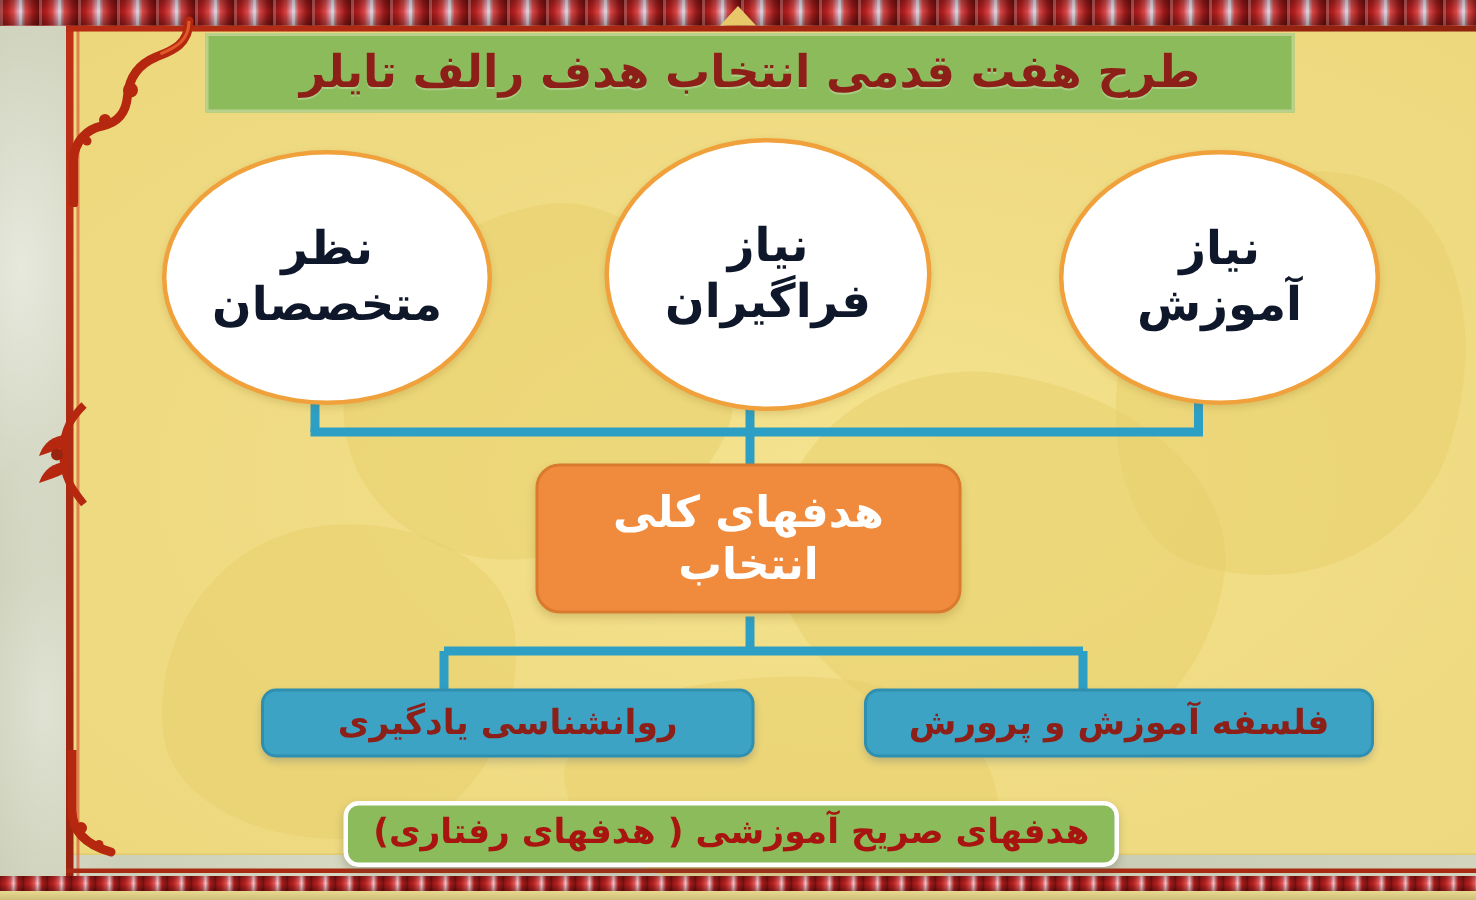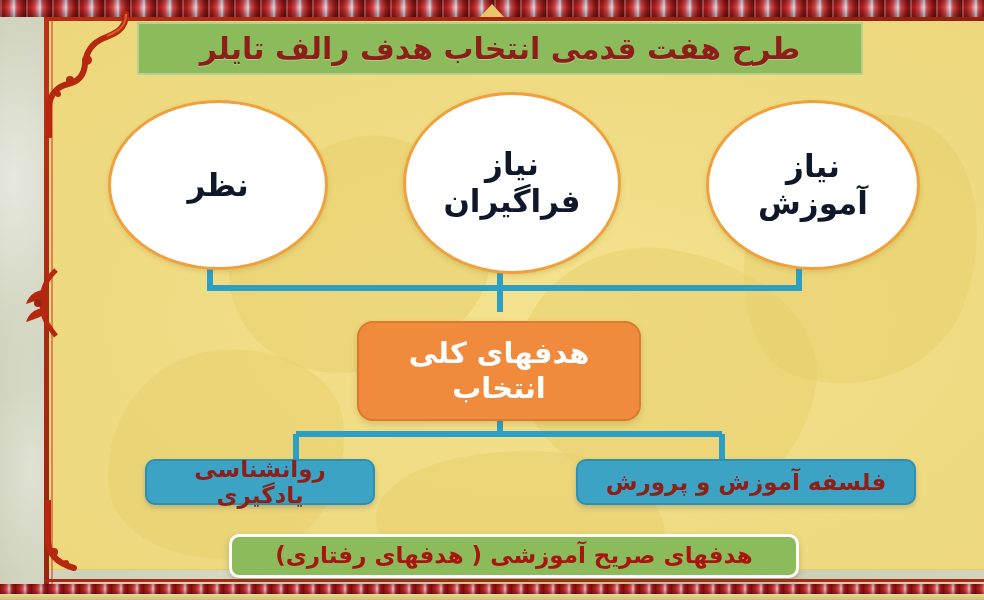--- a/index.html
+++ b/index.html
@@ -86,36 +86,36 @@
   .ellipse{
     background:#fff;border:3px solid #f0a13c;border-radius:50%;
     color:#0f172a;font-weight:700;font-size:31px;line-height:1.18;
     box-shadow:0 2px 5px rgba(120,90,20,.18);
   }
   .e1{left:108px;top:100px;width:220px;height:170px;}
   .e2{left:403px;top:92px;width:218px;height:182px;}
   .e3{left:706px;top:100px;width:214px;height:170px;}
 
   .main-box{
-    left:357px;top:321px;width:284px;height:100px;
+    left:357px;top:309px;width:284px;height:100px;
     background:#f08a3c;border:2px solid #d97a2e;border-radius:16px;
     color:#ffffff;font-weight:700;font-size:29px;line-height:1.22;
     box-shadow:0 3px 6px rgba(120,80,20,.22);
   }
 
   .blue-box{
     background:#3da3c4;border:2px solid #2f8fb0;border-radius:10px;
     color:#8c1f18;font-weight:700;font-size:23px;line-height:1.15;
     box-shadow:0 3px 5px rgba(90,100,110,.28);
   }
-  .bb-left{left:145px;top:459px;width:230px;height:46px;}
+  .bb-left{left:174px;top:459px;width:329px;height:46px;}
   .bb-right{left:576px;top:459px;width:340px;height:46px;}
 
   .green-box{
-    left:229px;top:534px;width:570px;height:44px;
+    left:229px;top:534px;width:517px;height:44px;
     background:#8cbb5b;border:3px solid #ffffff;border-radius:10px;
     color:#a8140f;font-weight:700;font-size:23px;line-height:1.1;
     box-shadow:0 3px 6px rgba(90,90,60,.3);
   }
 </style>
 </head>
 <body>
 
 <div id="stage">
 
@@ -180,20 +180,21 @@
     </g>
   </svg>
 
   <div class="node title-box">
     <span>طرح هفت قدمی انتخاب هدف رالف تایلر</span>
   </div>
 
   <div class="node ellipse e1">
     <span>
       <span>نظر</span><br>
+      <span>متخصصان</span>
     </span>
   </div>
 
   <div class="node ellipse e2">
     <span>
       <span>نیاز</span><br>
       <span>فراگیران</span>
     </span>
   </div>
 

